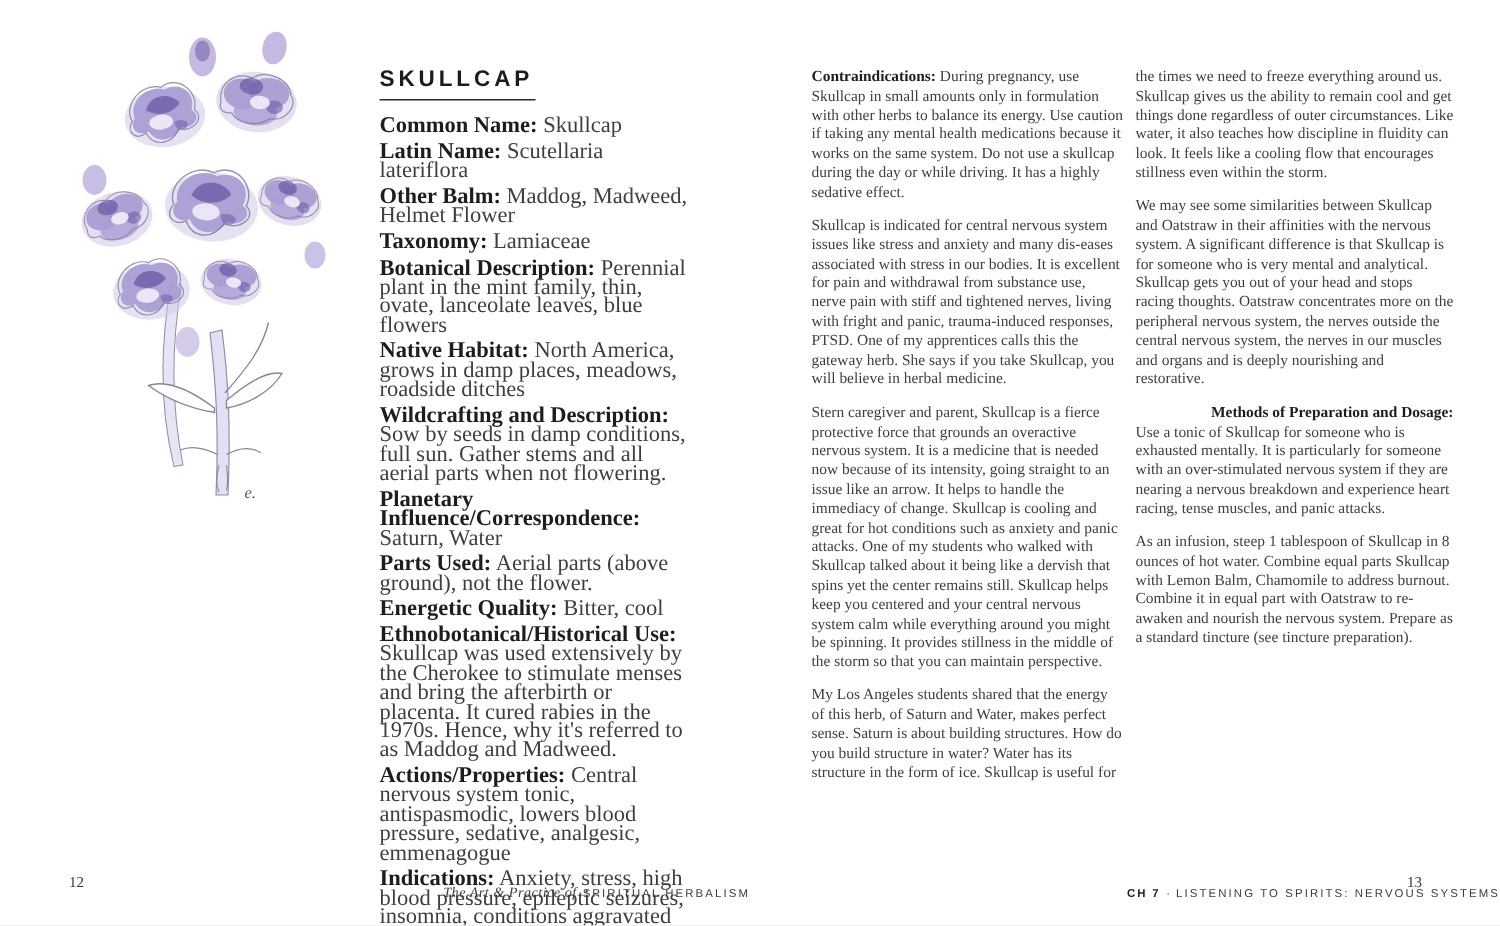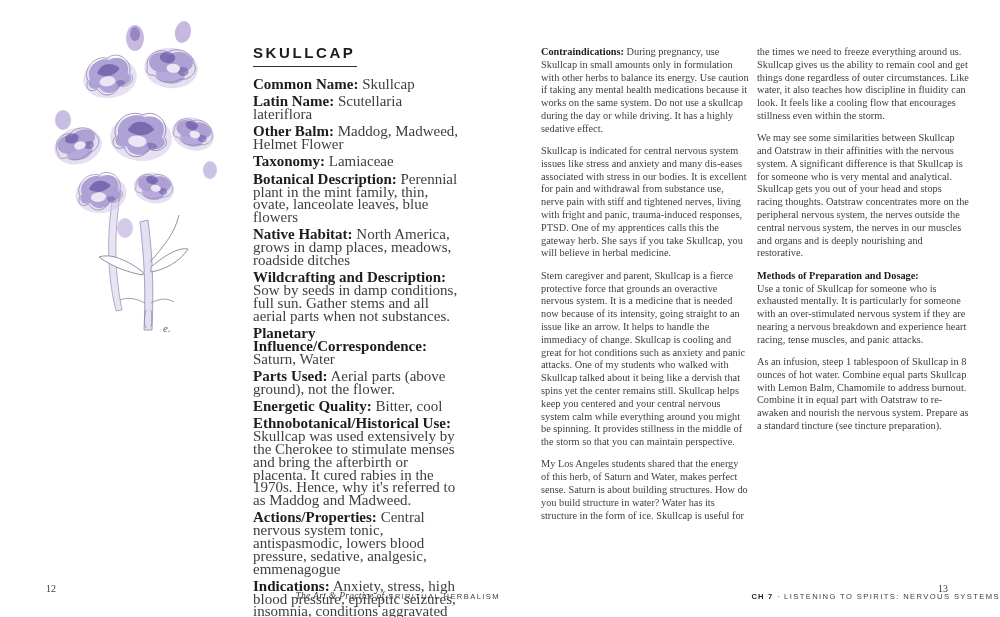--- a/index.html
+++ b/index.html
@@ -18,21 +18,21 @@
     border-bottom:1.6px solid #2b2b2b;
   }
   .field{font-size:15px;line-height:12.8px;margin:0 0 4.5px 0;}
   .field b{color:#1d1d1d;}
   
   .col{position:absolute;top:46px;font-size:10.3px;line-height:12.8px;}
   .col1{left:541px;width:208px;}
   .col2{left:757px;width:212px;}
   .para{margin:0 0 9.5px 0;}
   .para b{color:#1d1d1d;}
-  .lead-block{display:block;}
+  .lead-block{display:block;text-align:right;}
   
   .folio{position:absolute;top:583px;font-size:10px;color:#3a3a3a;}
   .folio-left{left:46px;}
   .folio-right{left:938px;}
   .running{position:absolute;top:585px;width:500px;text-align:right;color:#3c3c3c;}
   .running-left{left:0;}
   .running-right{left:500px;}
   .running .ital{font-family:"Liberation Serif",serif;font-style:italic;font-size:9.5px;letter-spacing:0.3px;}
   .running .caps{font-family:"Liberation Sans",sans-serif;font-size:7.6px;letter-spacing:1.4px;}
   .running .chap{font-family:"Liberation Sans",sans-serif;font-size:7.6px;font-weight:700;letter-spacing:1.2px;color:#222;margin-top:30px;}
@@ -97,21 +97,21 @@
 
   <div class="entry">
     <h1>SKULLCAP</h1>
 
     <p class="field"><b>Common Name:</b> <span>Skullcap</span></p>
     <p class="field"><b>Latin Name:</b> <span>Scutellaria lateriflora</span></p>
     <p class="field"><b>Other Balm:</b> <span>Maddog, Madweed, Helmet Flower</span></p>
     <p class="field"><b>Taxonomy:</b> <span>Lamiaceae</span></p>
     <p class="field"><b>Botanical Description:</b> <span>Perennial plant in the mint family, thin, ovate, lanceolate leaves, blue flowers</span></p>
     <p class="field"><b>Native Habitat:</b> <span>North America, grows in damp places, meadows, roadside ditches</span></p>
-    <p class="field"><b>Wildcrafting and Description:</b> <span>Sow by seeds in damp conditions, full sun. Gather stems and all aerial parts when not substances.</span></p>
+    <p class="field"><b>Wildcrafting and Description:</b> <span>Sow by seeds in damp conditions, full sun. Gather stems and all aerial parts when not flowering.</span></p>
     <p class="field"><b>Planetary Influence/Correspondence:</b> <span>Saturn, Water</span></p>
     <p class="field"><b>Parts Used:</b> <span>Aerial parts (above ground), not the flower.</span></p>
     <p class="field"><b>Energetic Quality:</b> <span>Bitter, cool</span></p>
     <p class="field"><b>Ethnobotanical/Historical Use:</b> <span>Skullcap was used extensively by the Cherokee to stimulate menses and bring the afterbirth or placenta. It cured rabies in the 1970s. Hence, why it's referred to as Maddog and Madweed.</span></p>
     <p class="field"><b>Actions/Properties:</b> <span>Central nervous system tonic, antispasmodic, lowers blood pressure, sedative, analgesic, emmenagogue</span></p>
     <p class="field"><b>Indications:</b> <span>Anxiety, stress, high blood pressure, epileptic seizures, insomnia, conditions aggravated by stress, withdrawal from substances and habits, stress headaches, neuralgia, fevers, fright, shock</span></p>
   </div>
 
   <div class="col col1">
     <p class="para"><b>Contraindications:</b> <span>During pregnancy, use Skullcap in small amounts only in formulation with other herbs to balance its energy. Use caution if taking any mental health medications because it works on the same system. Do not use a skullcap during the day or while driving. It has a highly sedative effect.</span></p>

